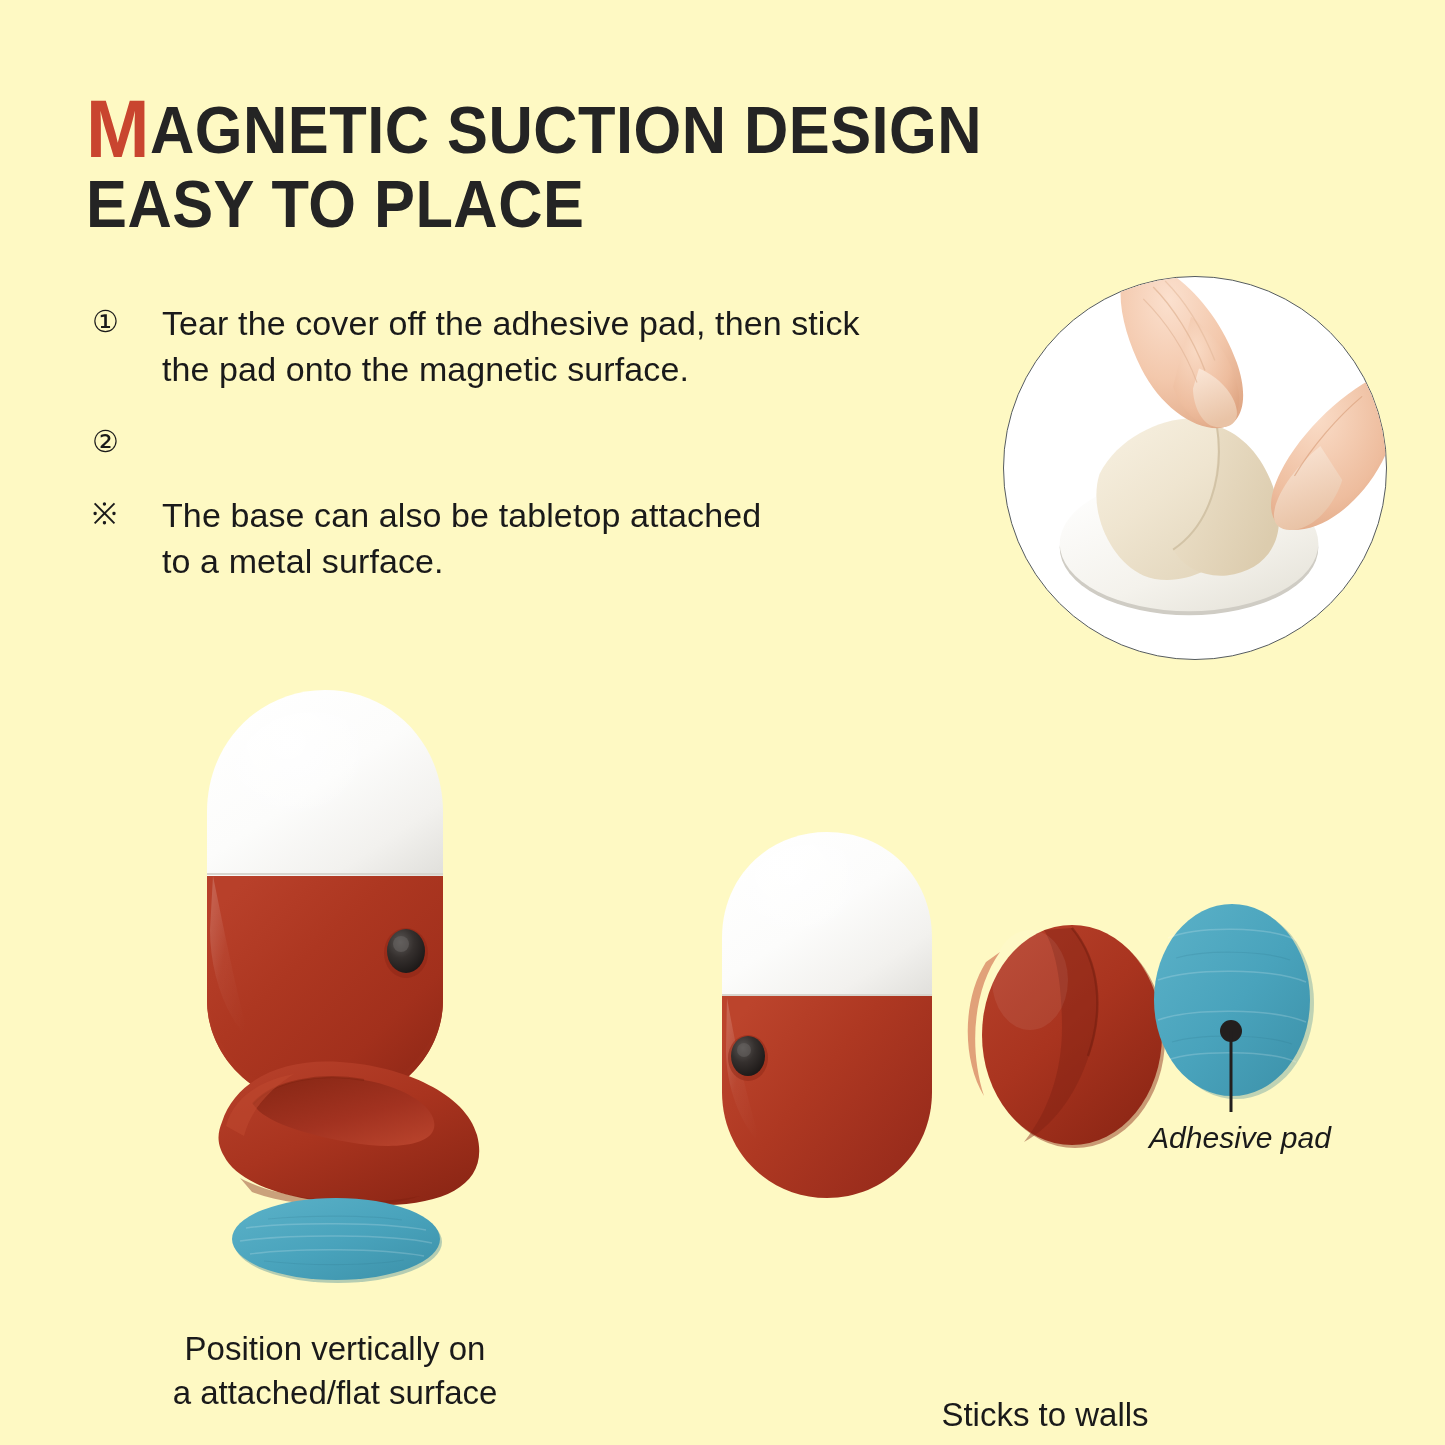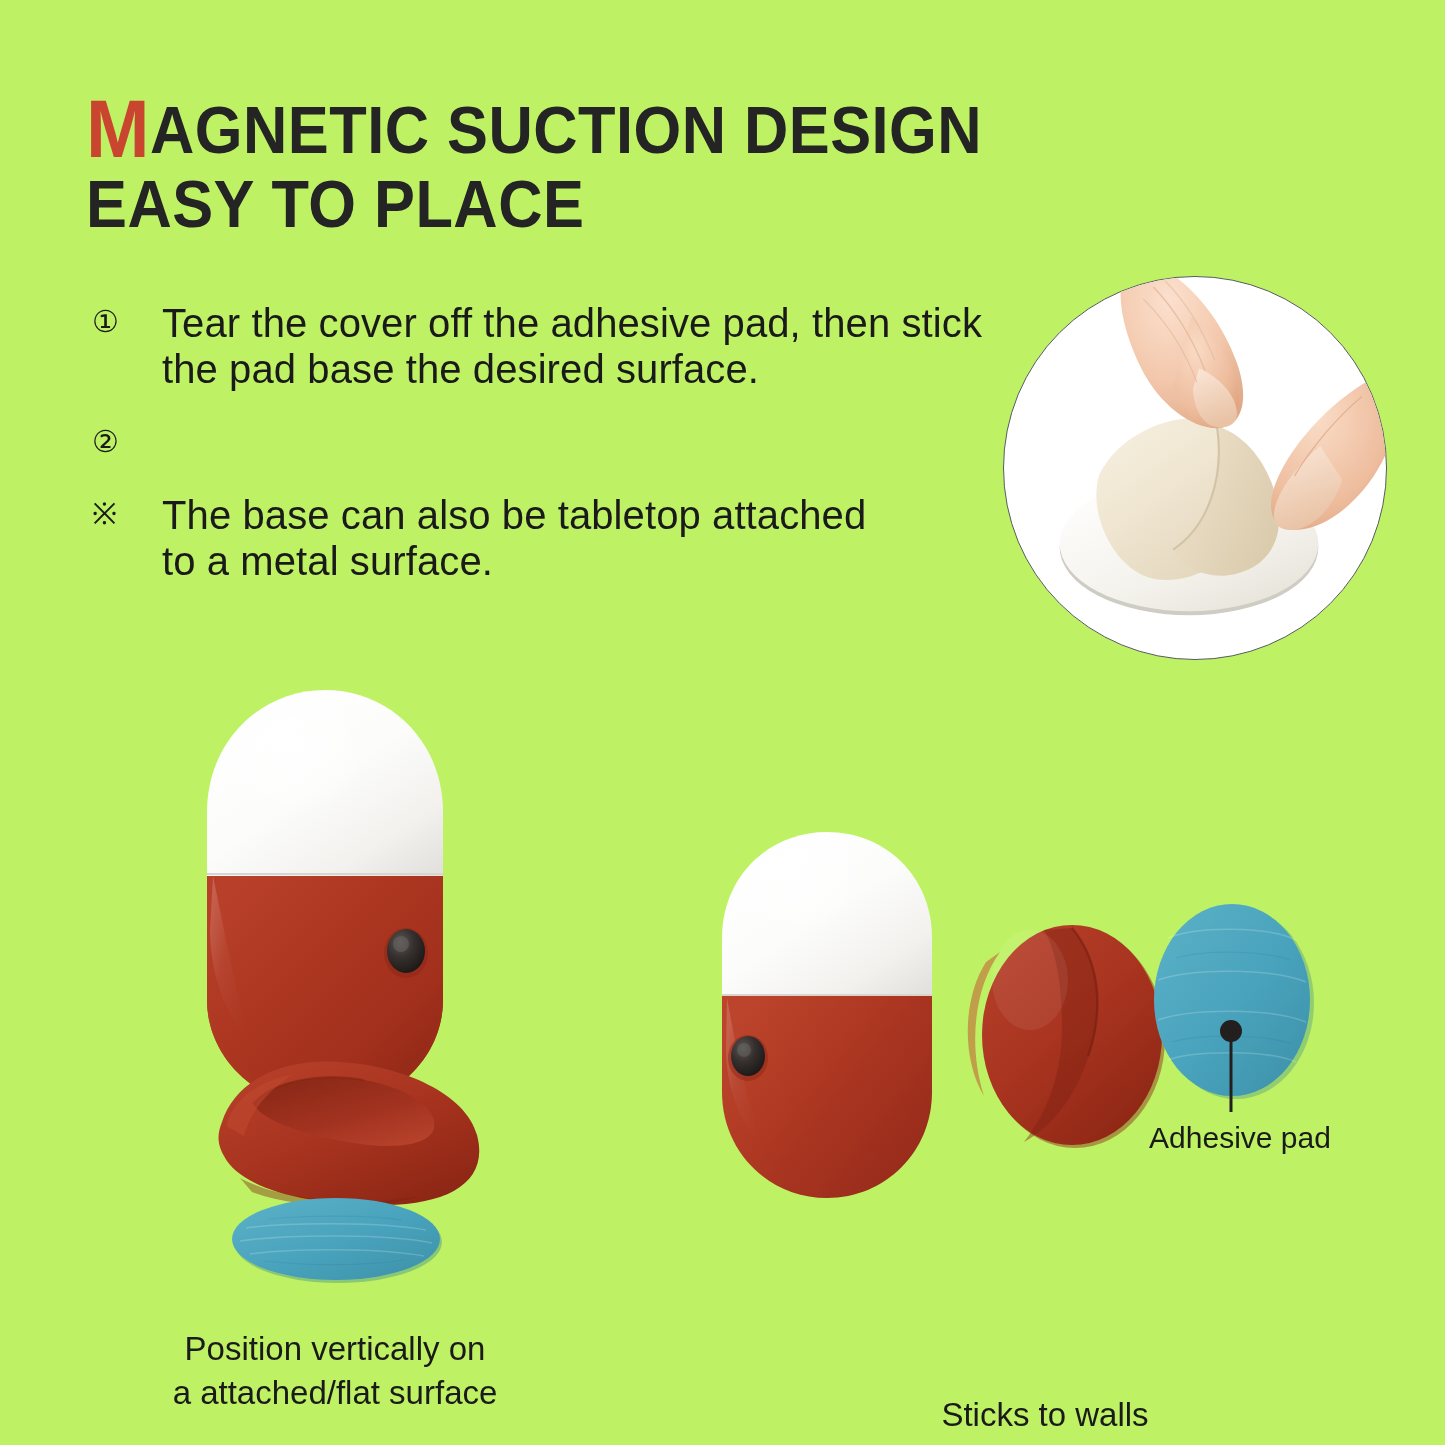--- a/index.html
+++ b/index.html
@@ -12,21 +12,21 @@
     height: 1445px;
     font-family: "Liberation Sans", sans-serif;
     color: #1d1d1d;
     position: relative;
     overflow: hidden;
   }
 
   .page {
     position: absolute;
     inset: 0;
-    background: #bef264;
+    background: #fef9c3;
     padding-left: 25px;
   }
 
   
   .title-block {
     position: absolute;
     left: 86px;
     top: 92px;
     width: 1000px;
   }
@@ -64,21 +64,21 @@
     width: 74px;
     flex: 0 0 74px;
     font-size: 30px;
     line-height: 44px;
     color: #1a1a1a;
     text-align: left;
     padding-left: 4px;
     box-sizing: border-box;
   }
   .step-text {
-    font-size: 40px;
+    font-size: 34px;
     line-height: 46px;
     color: #1a1a1a;
     letter-spacing: 0.1px;
   }
   .step-text .l2 { display: block; }
 
   
   .photo-circle {
     position: absolute;
     left: 1003px;
@@ -125,39 +125,40 @@
   }
   .pad-label {
     position: absolute;
     left: 1130px;
     top: 1118px;
     width: 220px;
     font-size: 30px;
     line-height: 40px;
     color: #1a1a1a;
     text-align: center;
+    font-style: italic;
   }
 </style>
 </head>
 <body>
 
 <div class="page">
 
   <div class="title-block">
     <div class="title-line"><span class="title-cap">M</span><span>AGNETIC SUCTION DESIGN</span></div>
     <div class="title-line">EASY TO PLACE</div>
   </div>
 
   <div class="steps">
 
     <div class="step">
       <div class="step-marker">①</div>
       <div class="step-text">
         <span>Tear the cover off the adhesive pad, then stick</span>
-        <span class="l2">the pad base the desired surface.</span>
+        <span class="l2">the pad onto the magnetic surface.</span>
       </div>
     </div>
 
     <div class="step">
       <div class="step-marker">②</div>
     </div>
 
     <div class="step">
       <div class="step-marker">※</div>
       <div class="step-text">

